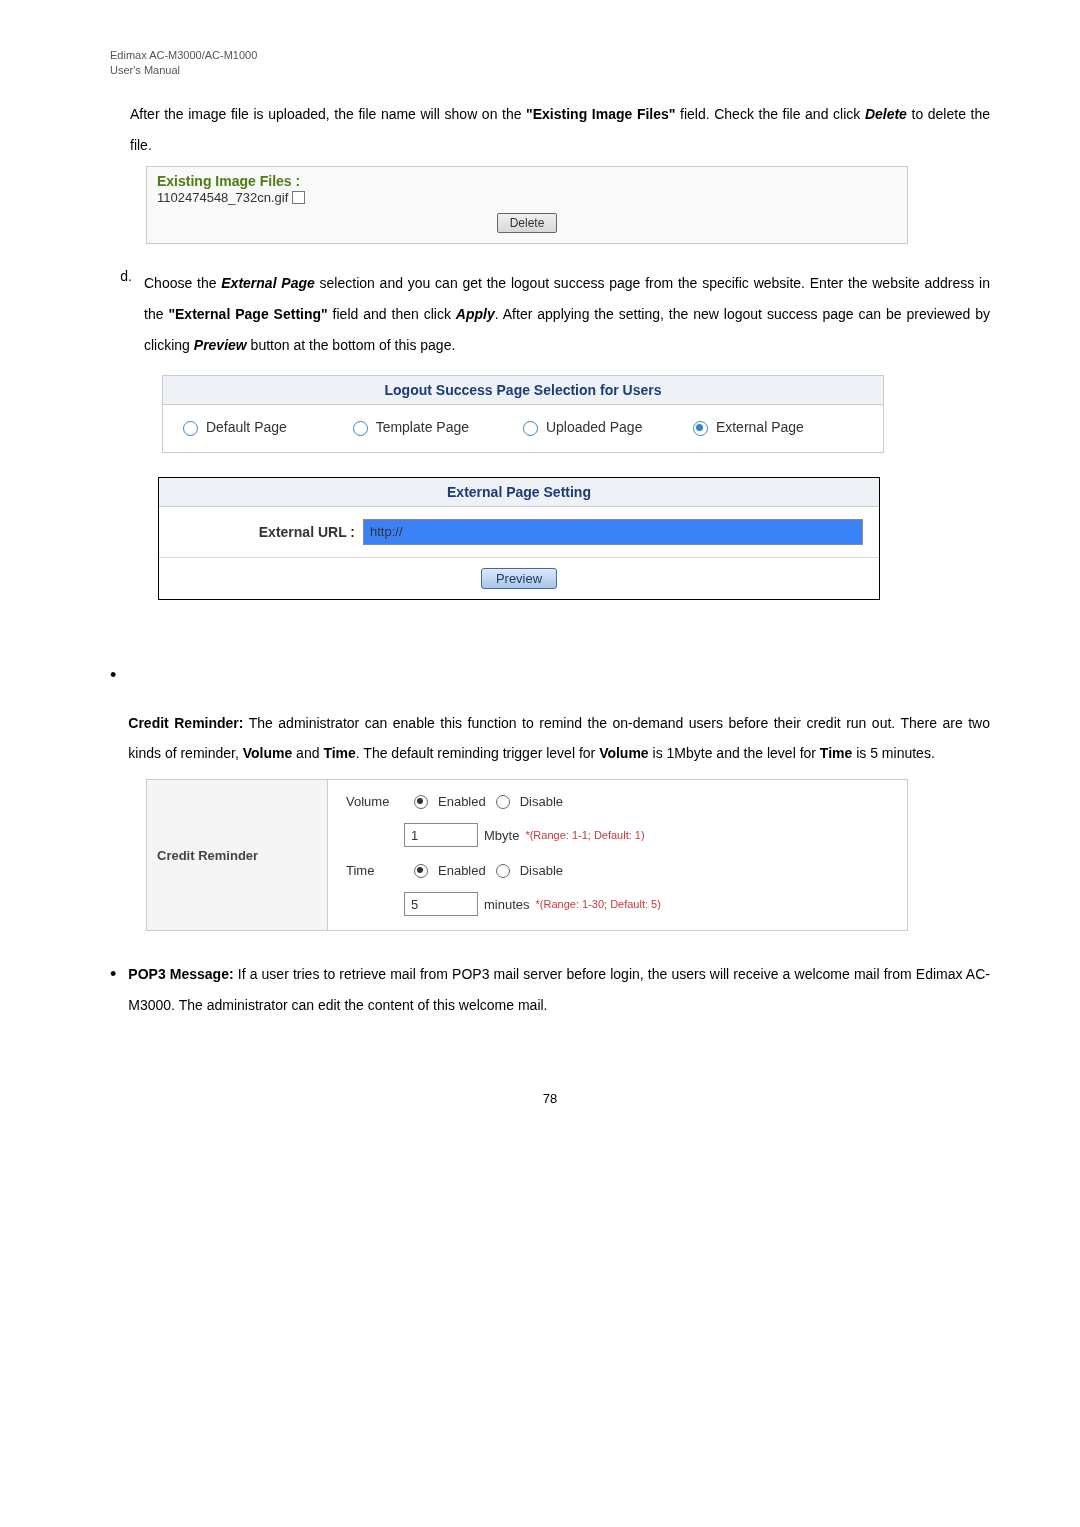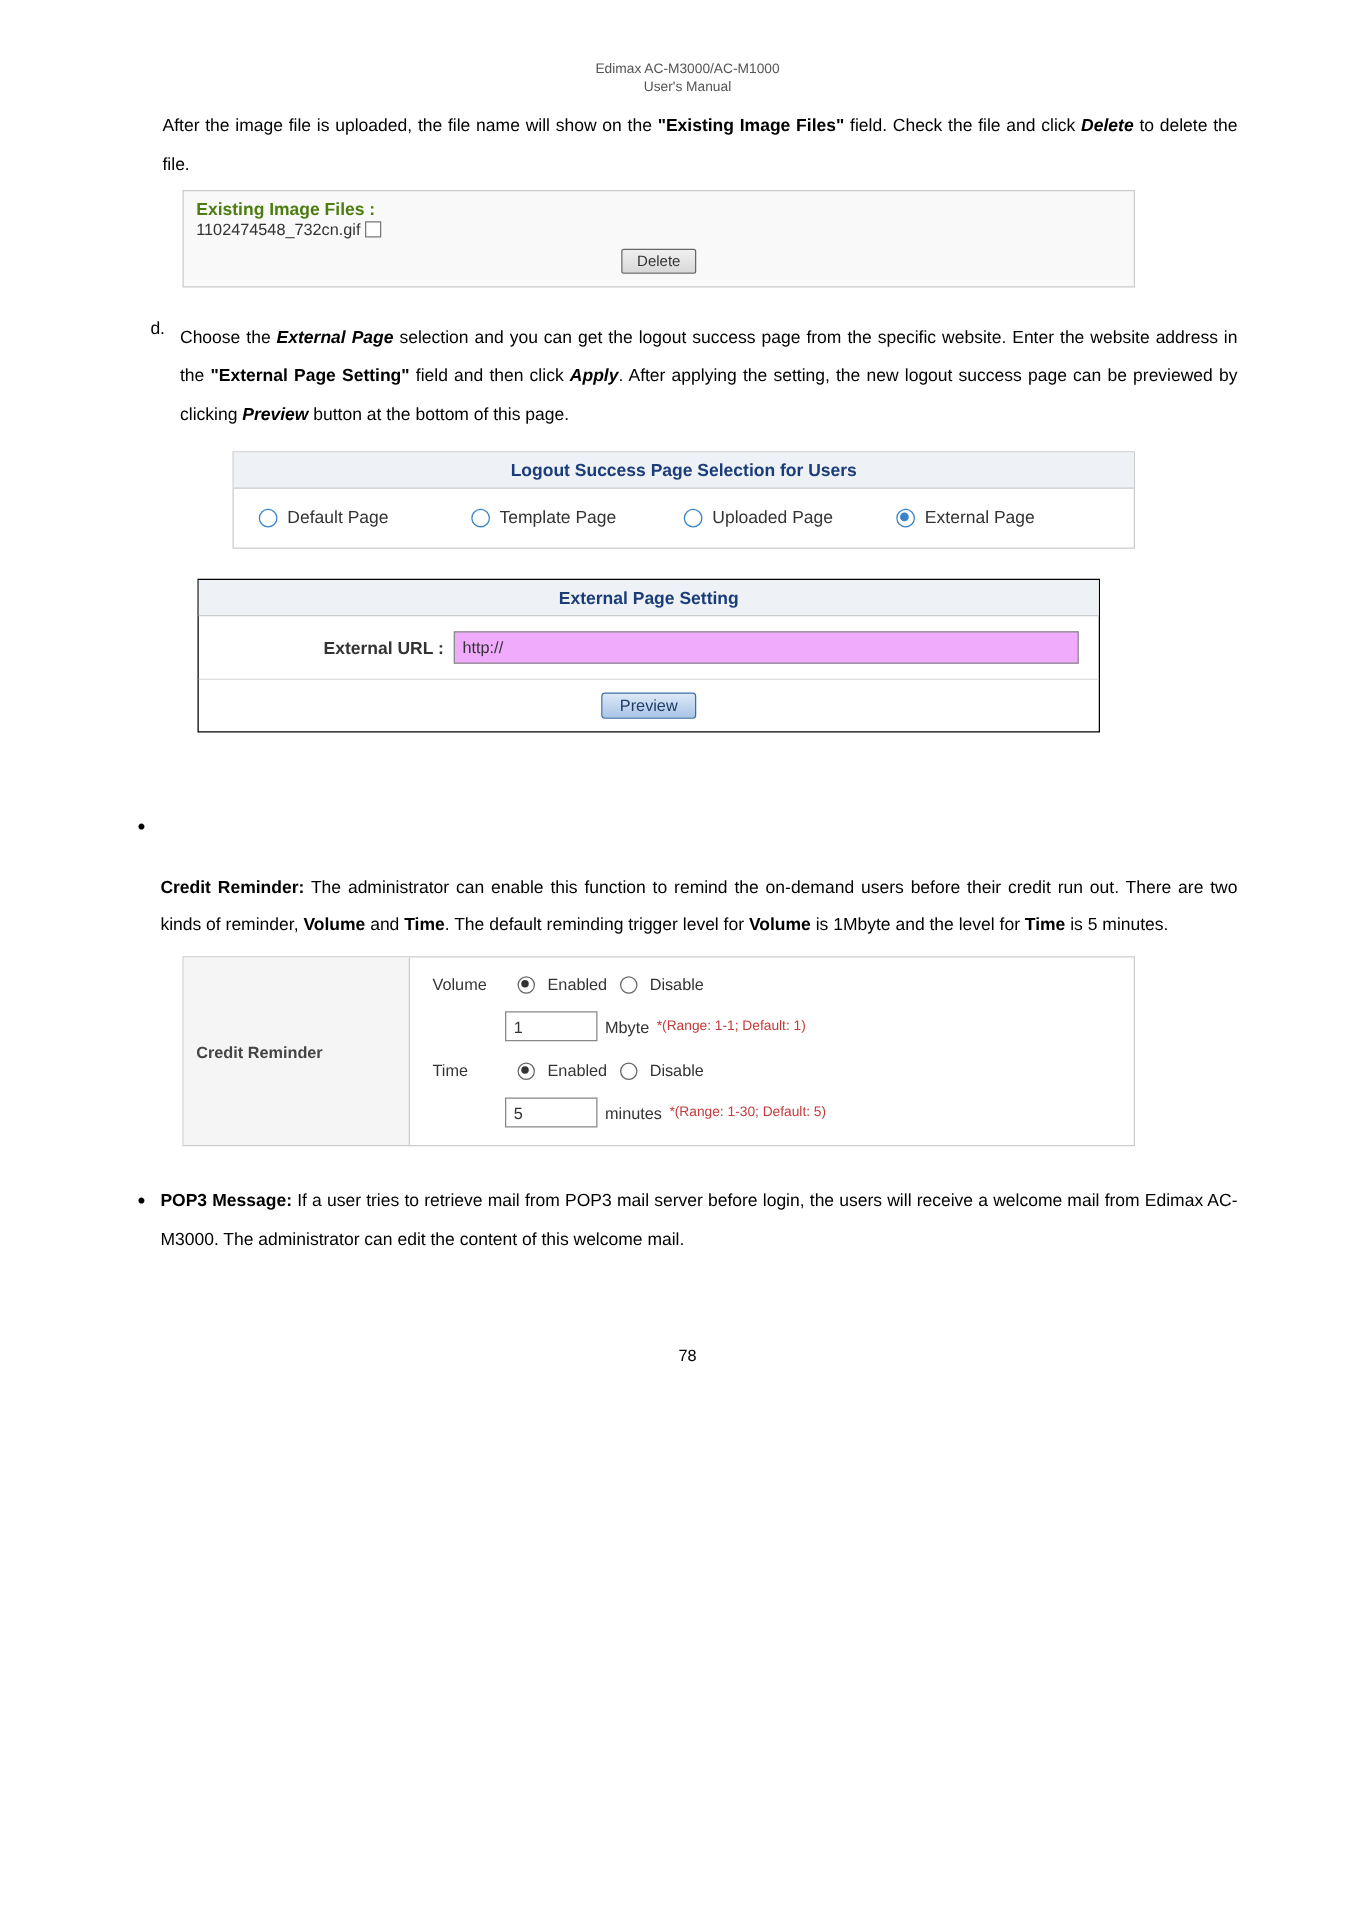--- a/index.html
+++ b/index.html
@@ -8,25 +8,25 @@
     background: #fff;
     font-family: Arial, sans-serif;
     font-size: 14px;
     color: #000;
     width: 1080px;
   }
   .page {
     padding: 48px 90px 48px 110px;
   }
   .header-right {
-    text-align: center;
+    text-align: left;
     font-size: 11px;
     color: #555;
     line-height: 1.4;
-    margin-bottom: 6px;
+    margin-bottom: 20px;
   }
   .para {
     line-height: 2.2;
     text-align: justify;
   }
   .para-indent {
     margin-left: 20px;
   }
   .bold { font-weight: bold; }
   .bolditalic { font-weight: bold; font-style: italic; }
@@ -73,21 +73,21 @@
     align-items: flex-start;
     gap: 12px;
     margin-top: 24px;
   }
   .letter-d .marker {
     min-width: 22px;
     text-align: right;
   }
   .letter-d .content { flex: 1; }
   .panel-box {
-    margin: 14px 0 0 76px;
+    margin: 14px 0 0 52px;
     width: 720px;
     border: 1px solid #ccc;
   }
   .panel-head {
     background: #eef1f5;
     color: #1a3d7a;
     font-weight: bold;
     text-align: center;
     padding: 6px 0;
     font-size: 14px;
@@ -135,21 +135,21 @@
   .url-label {
     font-weight: bold;
     color: #333;
     min-width: 180px;
     text-align: right;
   }
   .url-input {
     flex: 1;
     height: 22px;
     border: 1px solid #888;
-    background: #f0abfc;
+    background: #3b82f6;
     padding: 1px 6px;
     font-size: 13px;
     color: #333;
   }
   .preview-row {
     text-align: center;
     padding: 10px 0;
   }
   .blue-btn {
     display: inline-block;

